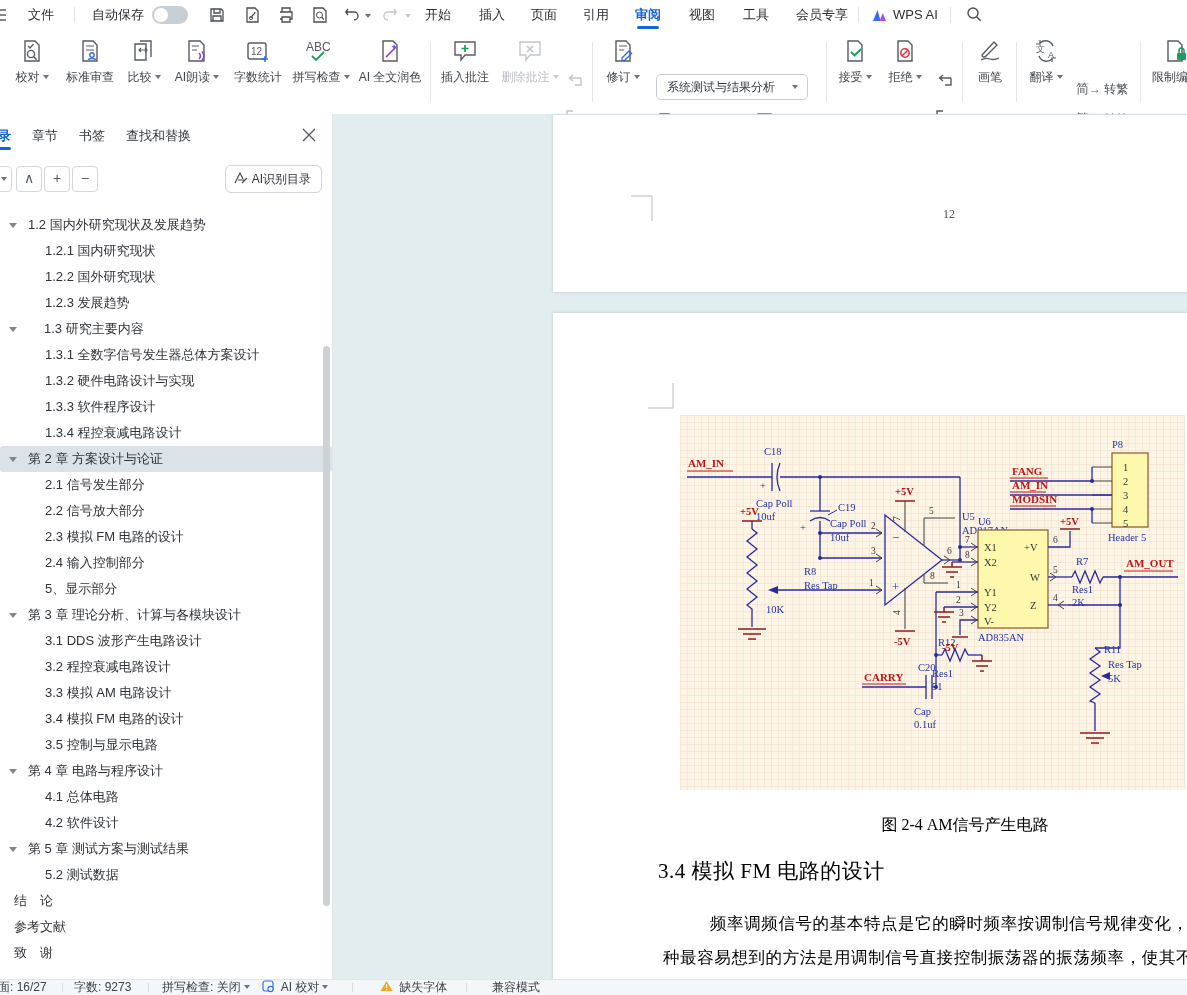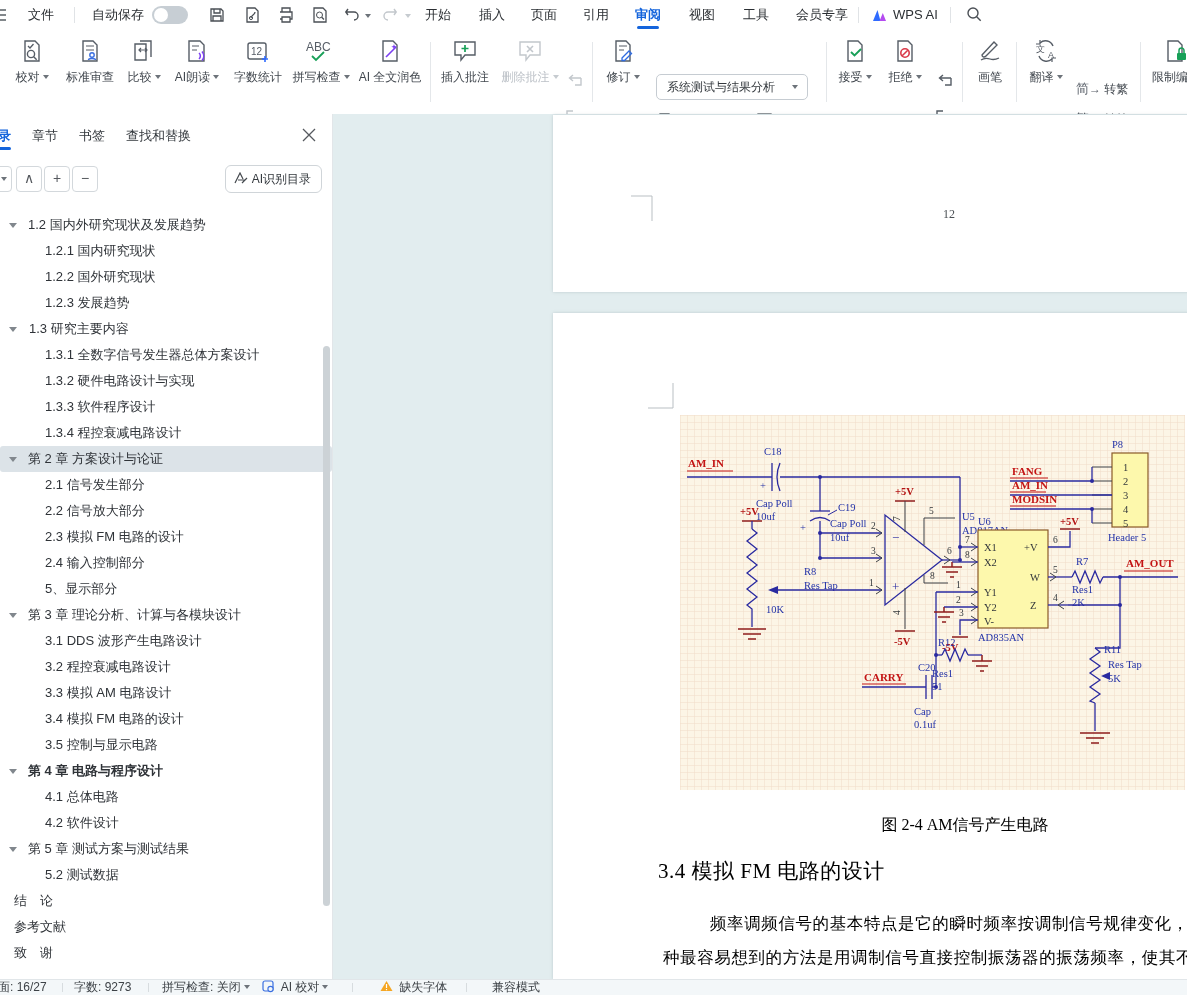--- a/index.html
+++ b/index.html
@@ -331,21 +331,21 @@
           <span class="tlab" style="left: 45px;">1.2.1 国内研究现状</span>
         </div>
         <div class="toc-row">
           <span class="tlab" style="left: 45px;">1.2.2 国外研究现状</span>
         </div>
         <div class="toc-row">
           <span class="tlab" style="left: 45px;">1.2.3 发展趋势</span>
         </div>
         <div class="toc-row">
           <span class="tri" style="left: 9px;"></span>
-          <span class="tlab" style="left: 29px; text-align: center;">1.3 研究主要内容</span>
+          <span class="tlab" style="left: 44px; text-align: center;">1.3 研究主要内容</span>
         </div>
         <div class="toc-row">
           <span class="tlab" style="left: 45px;">1.3.1 全数字信号发生器总体方案设计</span>
         </div>
         <div class="toc-row">
           <span class="tlab" style="left: 45px;">1.3.2 硬件电路设计与实现</span>
         </div>
         <div class="toc-row">
           <span class="tlab" style="left: 45px;">1.3.3 软件程序设计</span>
         </div>
@@ -385,21 +385,21 @@
           <span class="tlab" style="left: 45px;">3.3 模拟 AM 电路设计</span>
         </div>
         <div class="toc-row">
           <span class="tlab" style="left: 45px;">3.4 模拟 FM 电路的设计</span>
         </div>
         <div class="toc-row">
           <span class="tlab" style="left: 45px;">3.5 控制与显示电路</span>
         </div>
         <div class="toc-row">
           <span class="tri" style="left: 9px;"></span>
-          <span class="tlab" style="left: 28px; font-weight: bold;">第 4 章 电路与程序设计</span>
+          <span class="tlab" style="left: 28px;">第 4 章 电路与程序设计</span>
         </div>
         <div class="toc-row">
           <span class="tlab" style="left: 45px; text-align: center;">4.1 总体电路</span>
         </div>
         <div class="toc-row">
           <span class="tlab" style="left: 45px;">4.2 软件设计</span>
         </div>
         <div class="toc-row">
           <span class="tri" style="left: 9px;"></span>
           <span class="tlab" style="left: 28px;">第 5 章 测试方案与测试结果</span>

